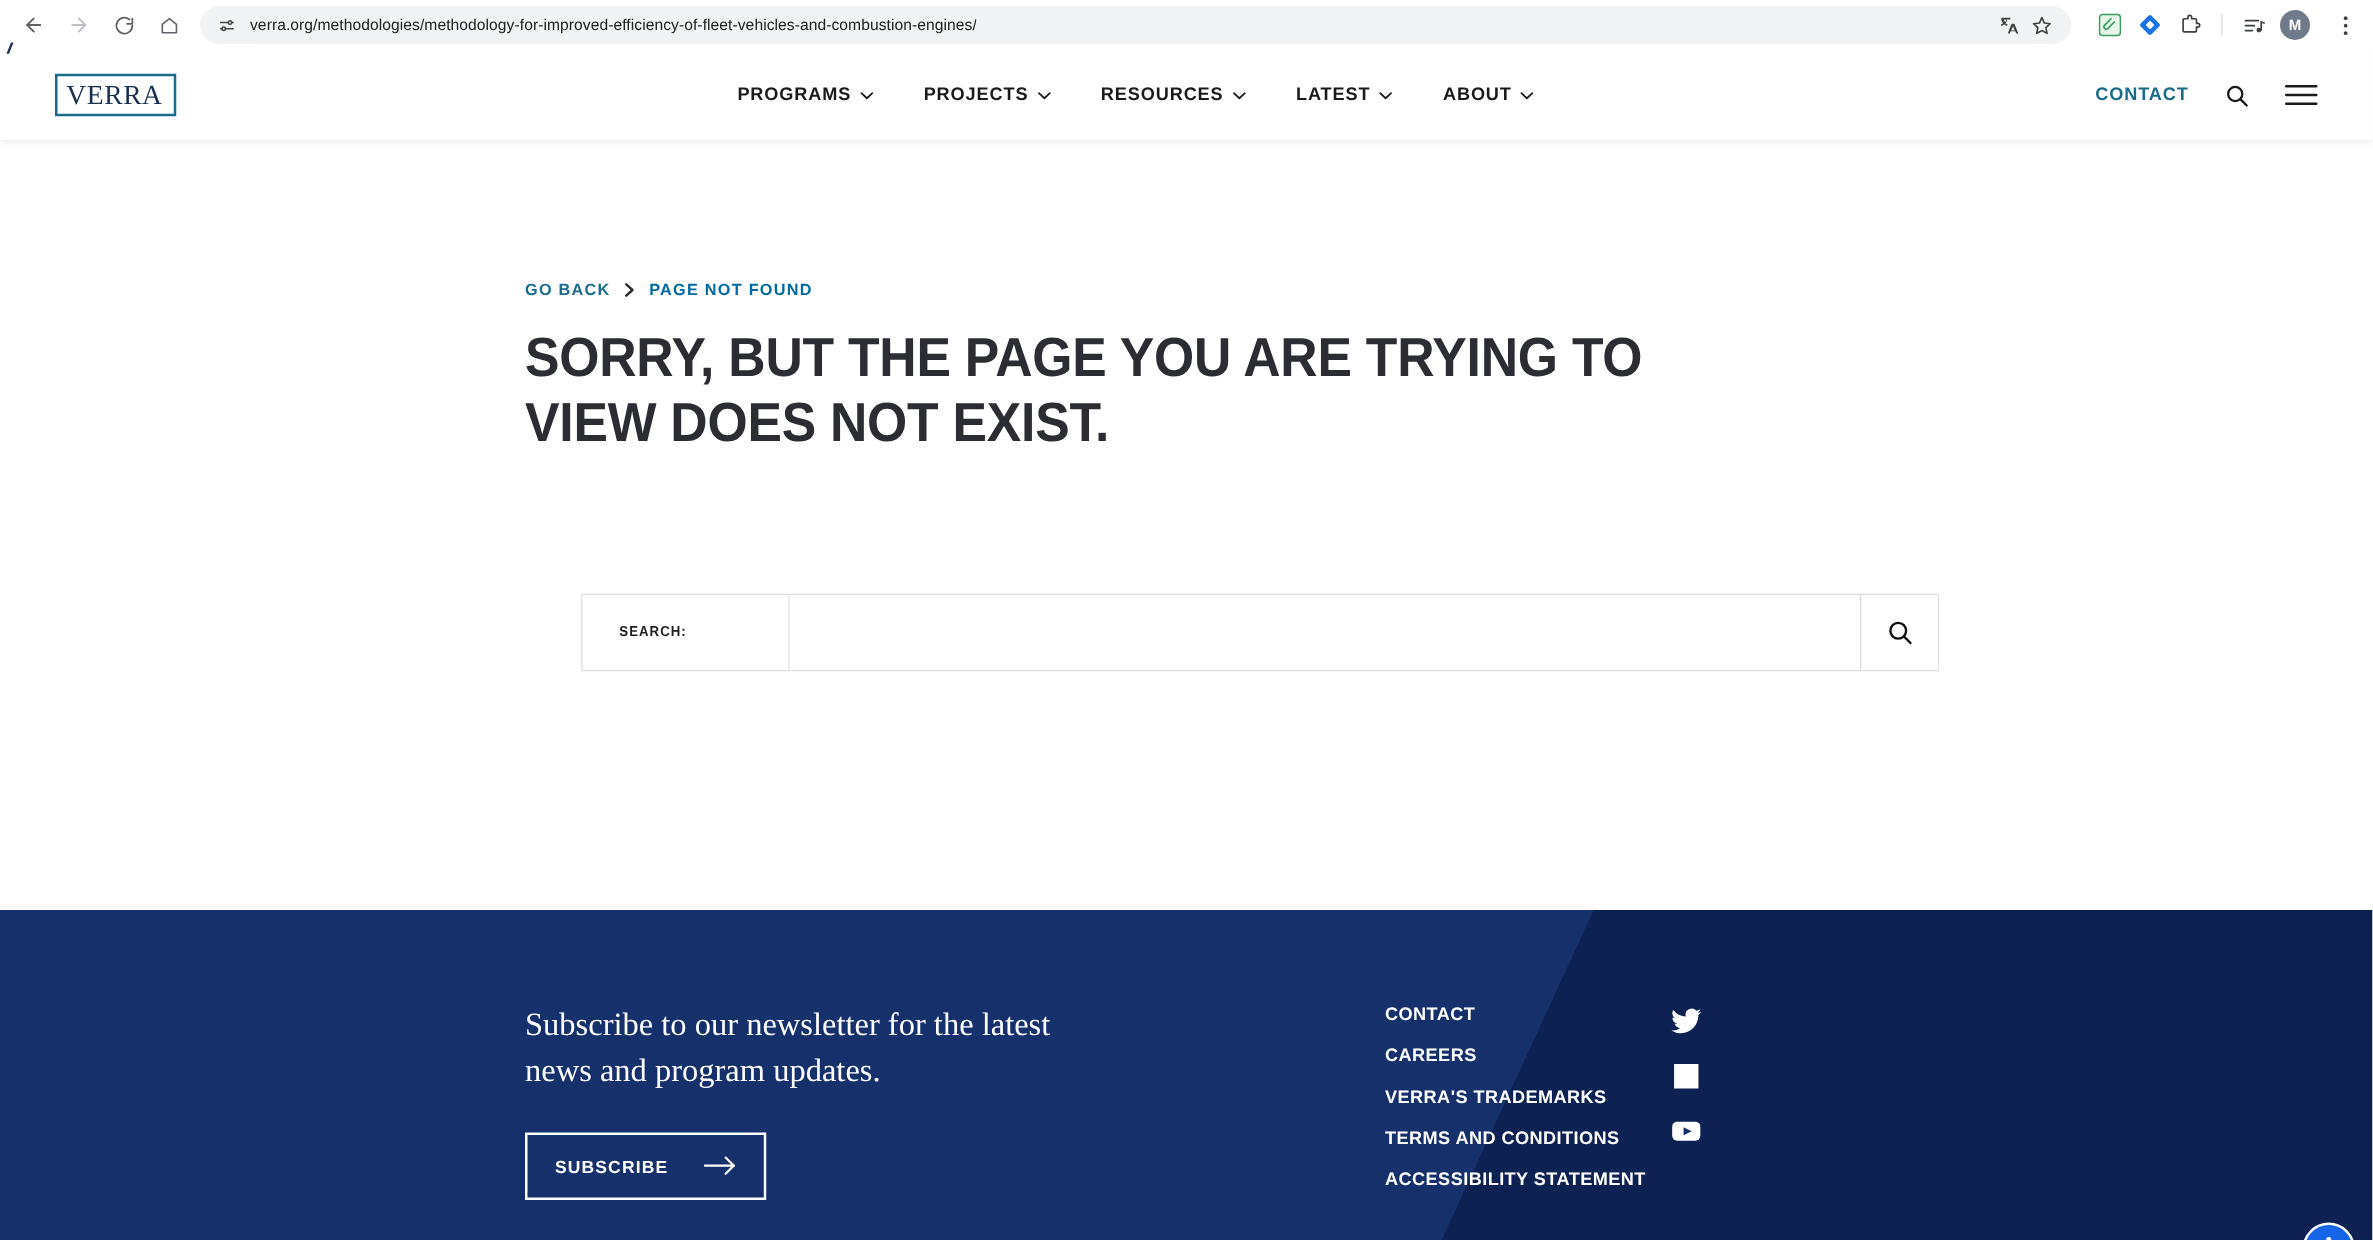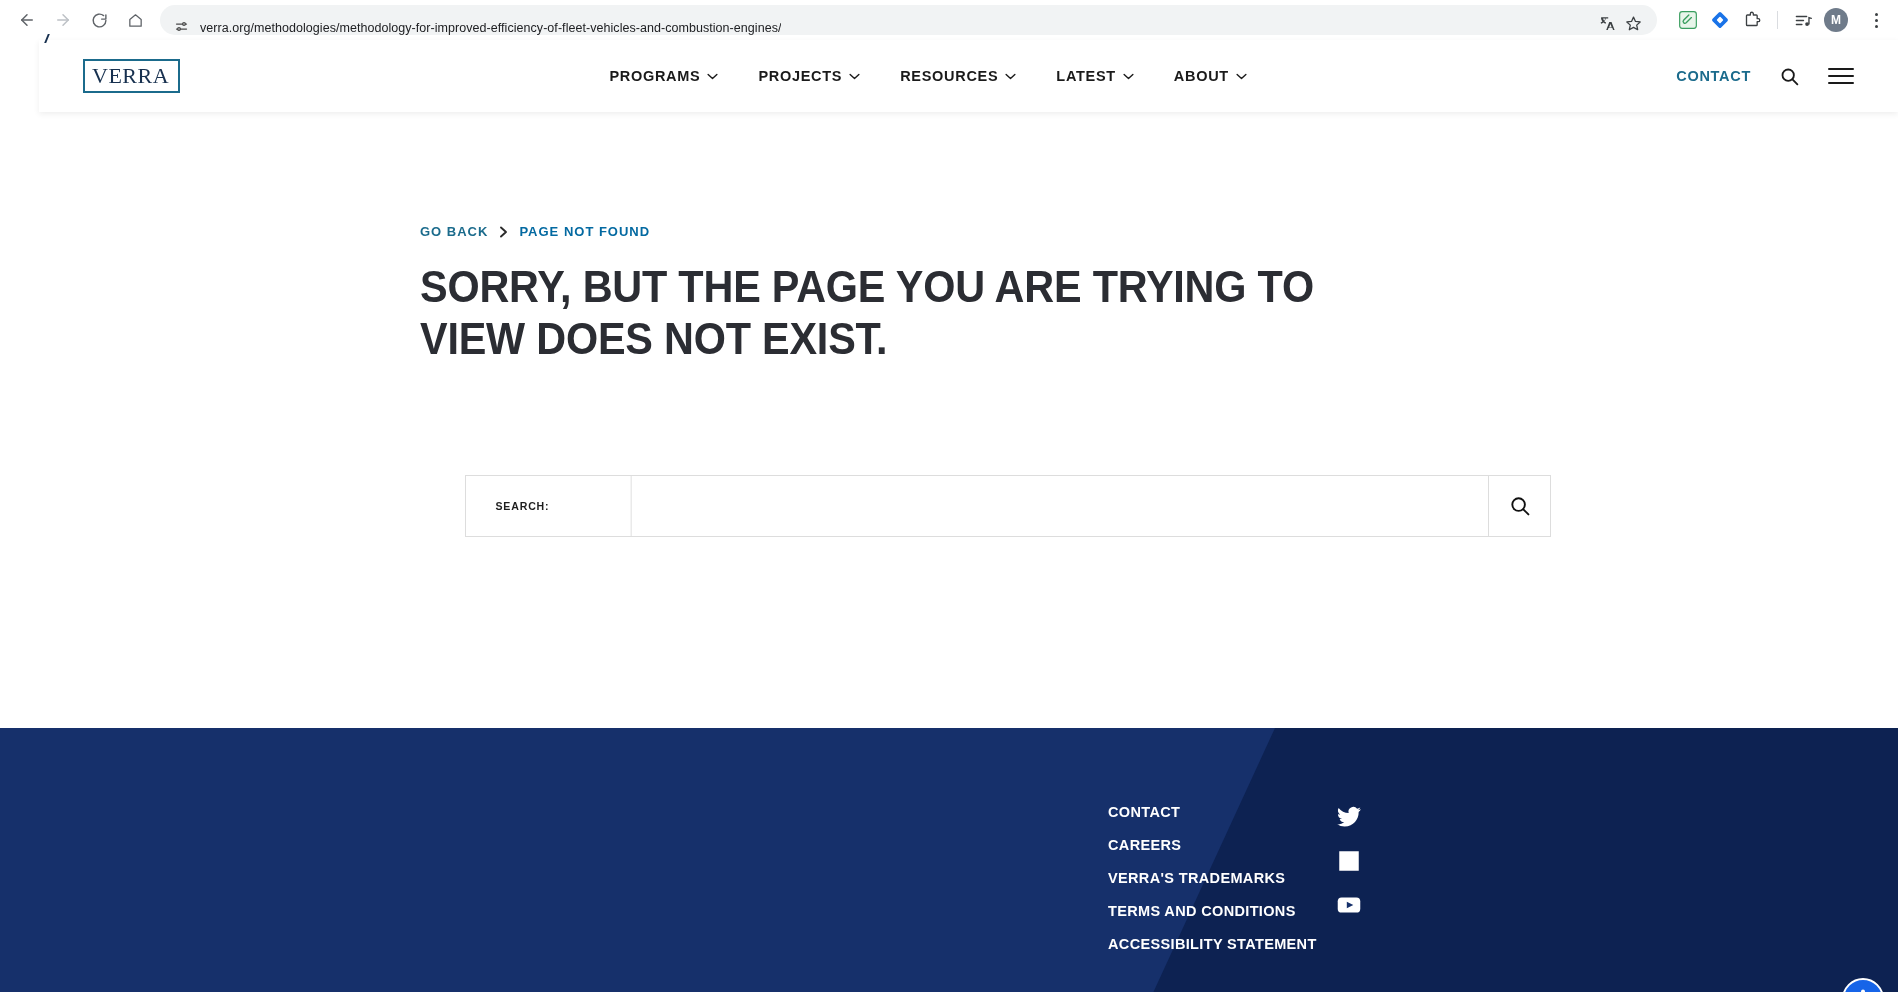--- a/index.html
+++ b/index.html
@@ -28,21 +28,21 @@
     color: #5f6368;
     flex-shrink: 0;
   }
   .nav-btn svg { display: block; }
   .omnibox {
     flex: 1;
     height: 30px;
     background: #f1f3f4;
     border-radius: 15px;
     display: flex;
-    align-items: flex-end;
+    align-items: center;
     margin: 0 8px 0 6px;
     padding: 0 12px;
     min-width: 0;
   }
   .omnibox-icon {
     width: 18px; height: 18px;
     margin-right: 10px;
     display: flex; align-items: center; justify-content: center;
     color: #4a4a4a; flex-shrink: 0;
   }
@@ -91,21 +91,20 @@
   
   .site-header {
     height: 72px;
     background: #fff;
     display: flex;
     align-items: center;
     padding: 0 44px;
     box-shadow: 0 2px 6px rgba(0,0,0,0.07);
     position: relative;
     z-index: 5;
-    margin-left: 39px;
   }
   .logo {
     border: 2px solid #1b6b8c;
     padding: 4px 9px 4px 7px;
     display: flex; align-items: baseline;
     flex-shrink: 0;
   }
   .logo-text {
     font-family: "Liberation Serif", serif;
     font-size: 22px;
@@ -476,20 +475,28 @@
       </form>
     </div>
   </div>
 </main>
 
 <footer class="site-footer">
   <div class="footer-wedge"></div>
 
   <div class="footer-inner">
     <div class="footer-left">
+      <h2 class="newsletter-heading">Subscribe to our newsletter for the latest news and program updates.</h2>
+      <button class="subscribe-btn">
+        <span>SUBSCRIBE</span>
+        <svg class="arrow-right" viewBox="0 0 26 15" fill="none" stroke="currentColor" stroke-width="1.7" stroke-linecap="round" stroke-linejoin="round">
+            <line x1="1" y1="7.5" x2="24" y2="7.5"></line>
+            <polyline points="17.5 1 24 7.5 17.5 14"></polyline>
+          </svg>
+      </button>
     </div>
 
     <nav class="footer-links">
       <a class="footer-link">CONTACT</a>
       <a class="footer-link">CAREERS</a>
       <a class="footer-link">VERRA'S TRADEMARKS</a>
       <a class="footer-link">TERMS AND CONDITIONS</a>
       <a class="footer-link">ACCESSIBILITY STATEMENT</a>
     </nav>
 

